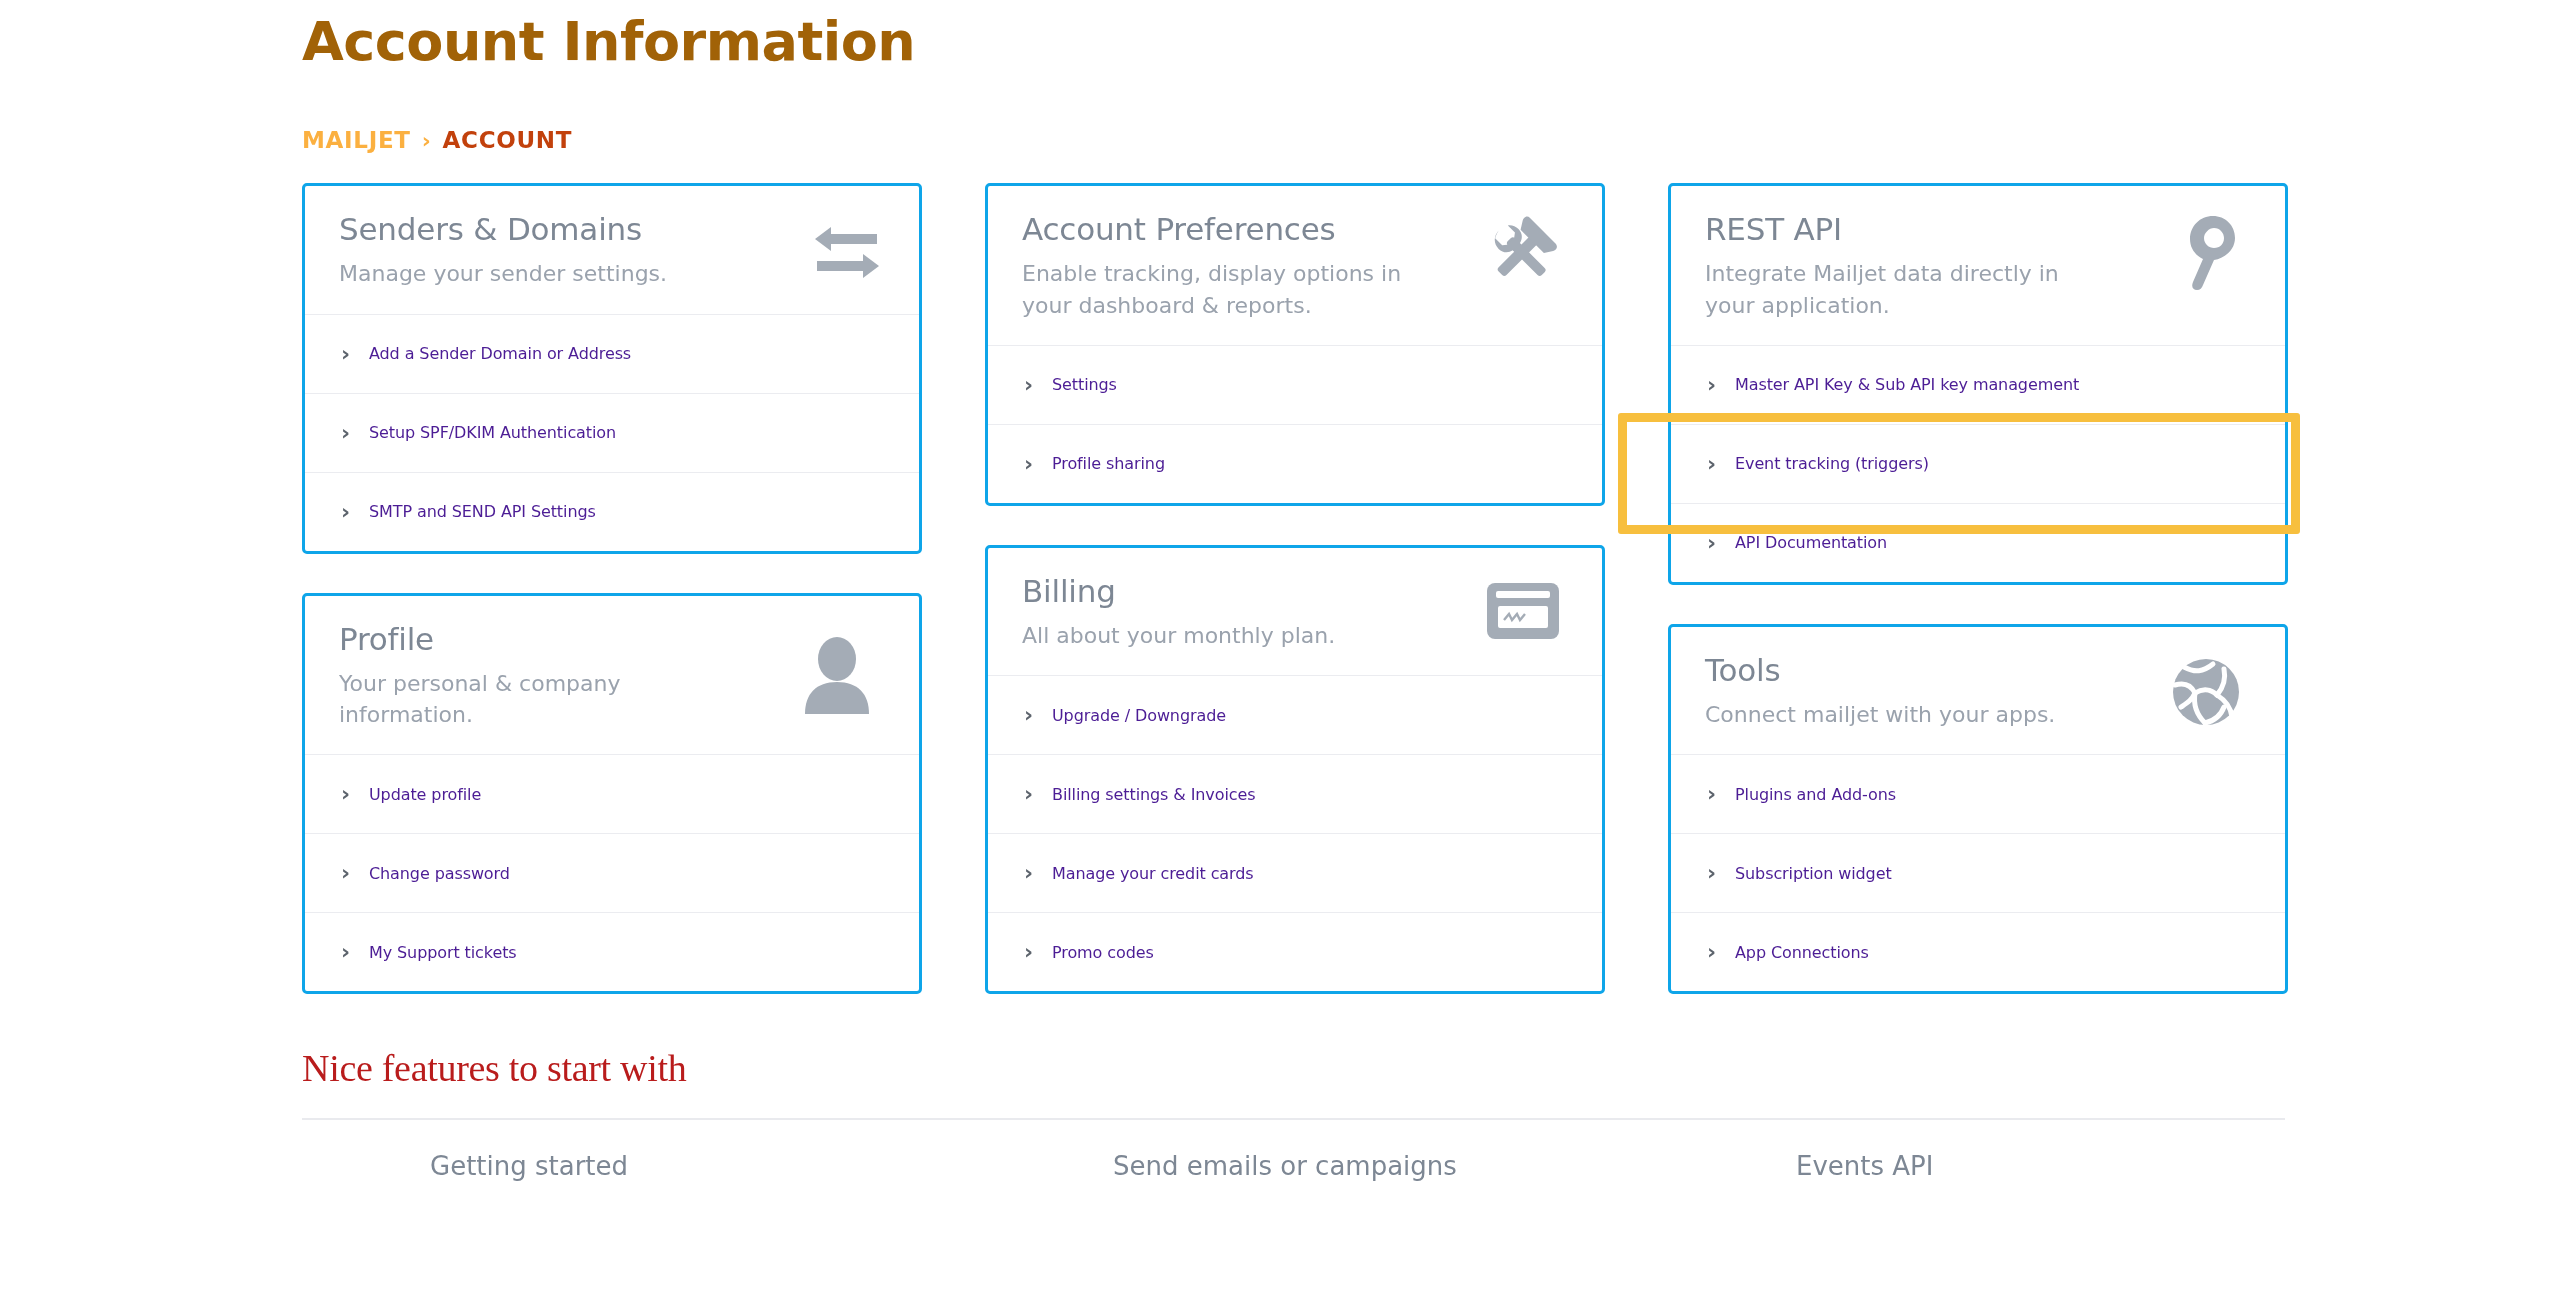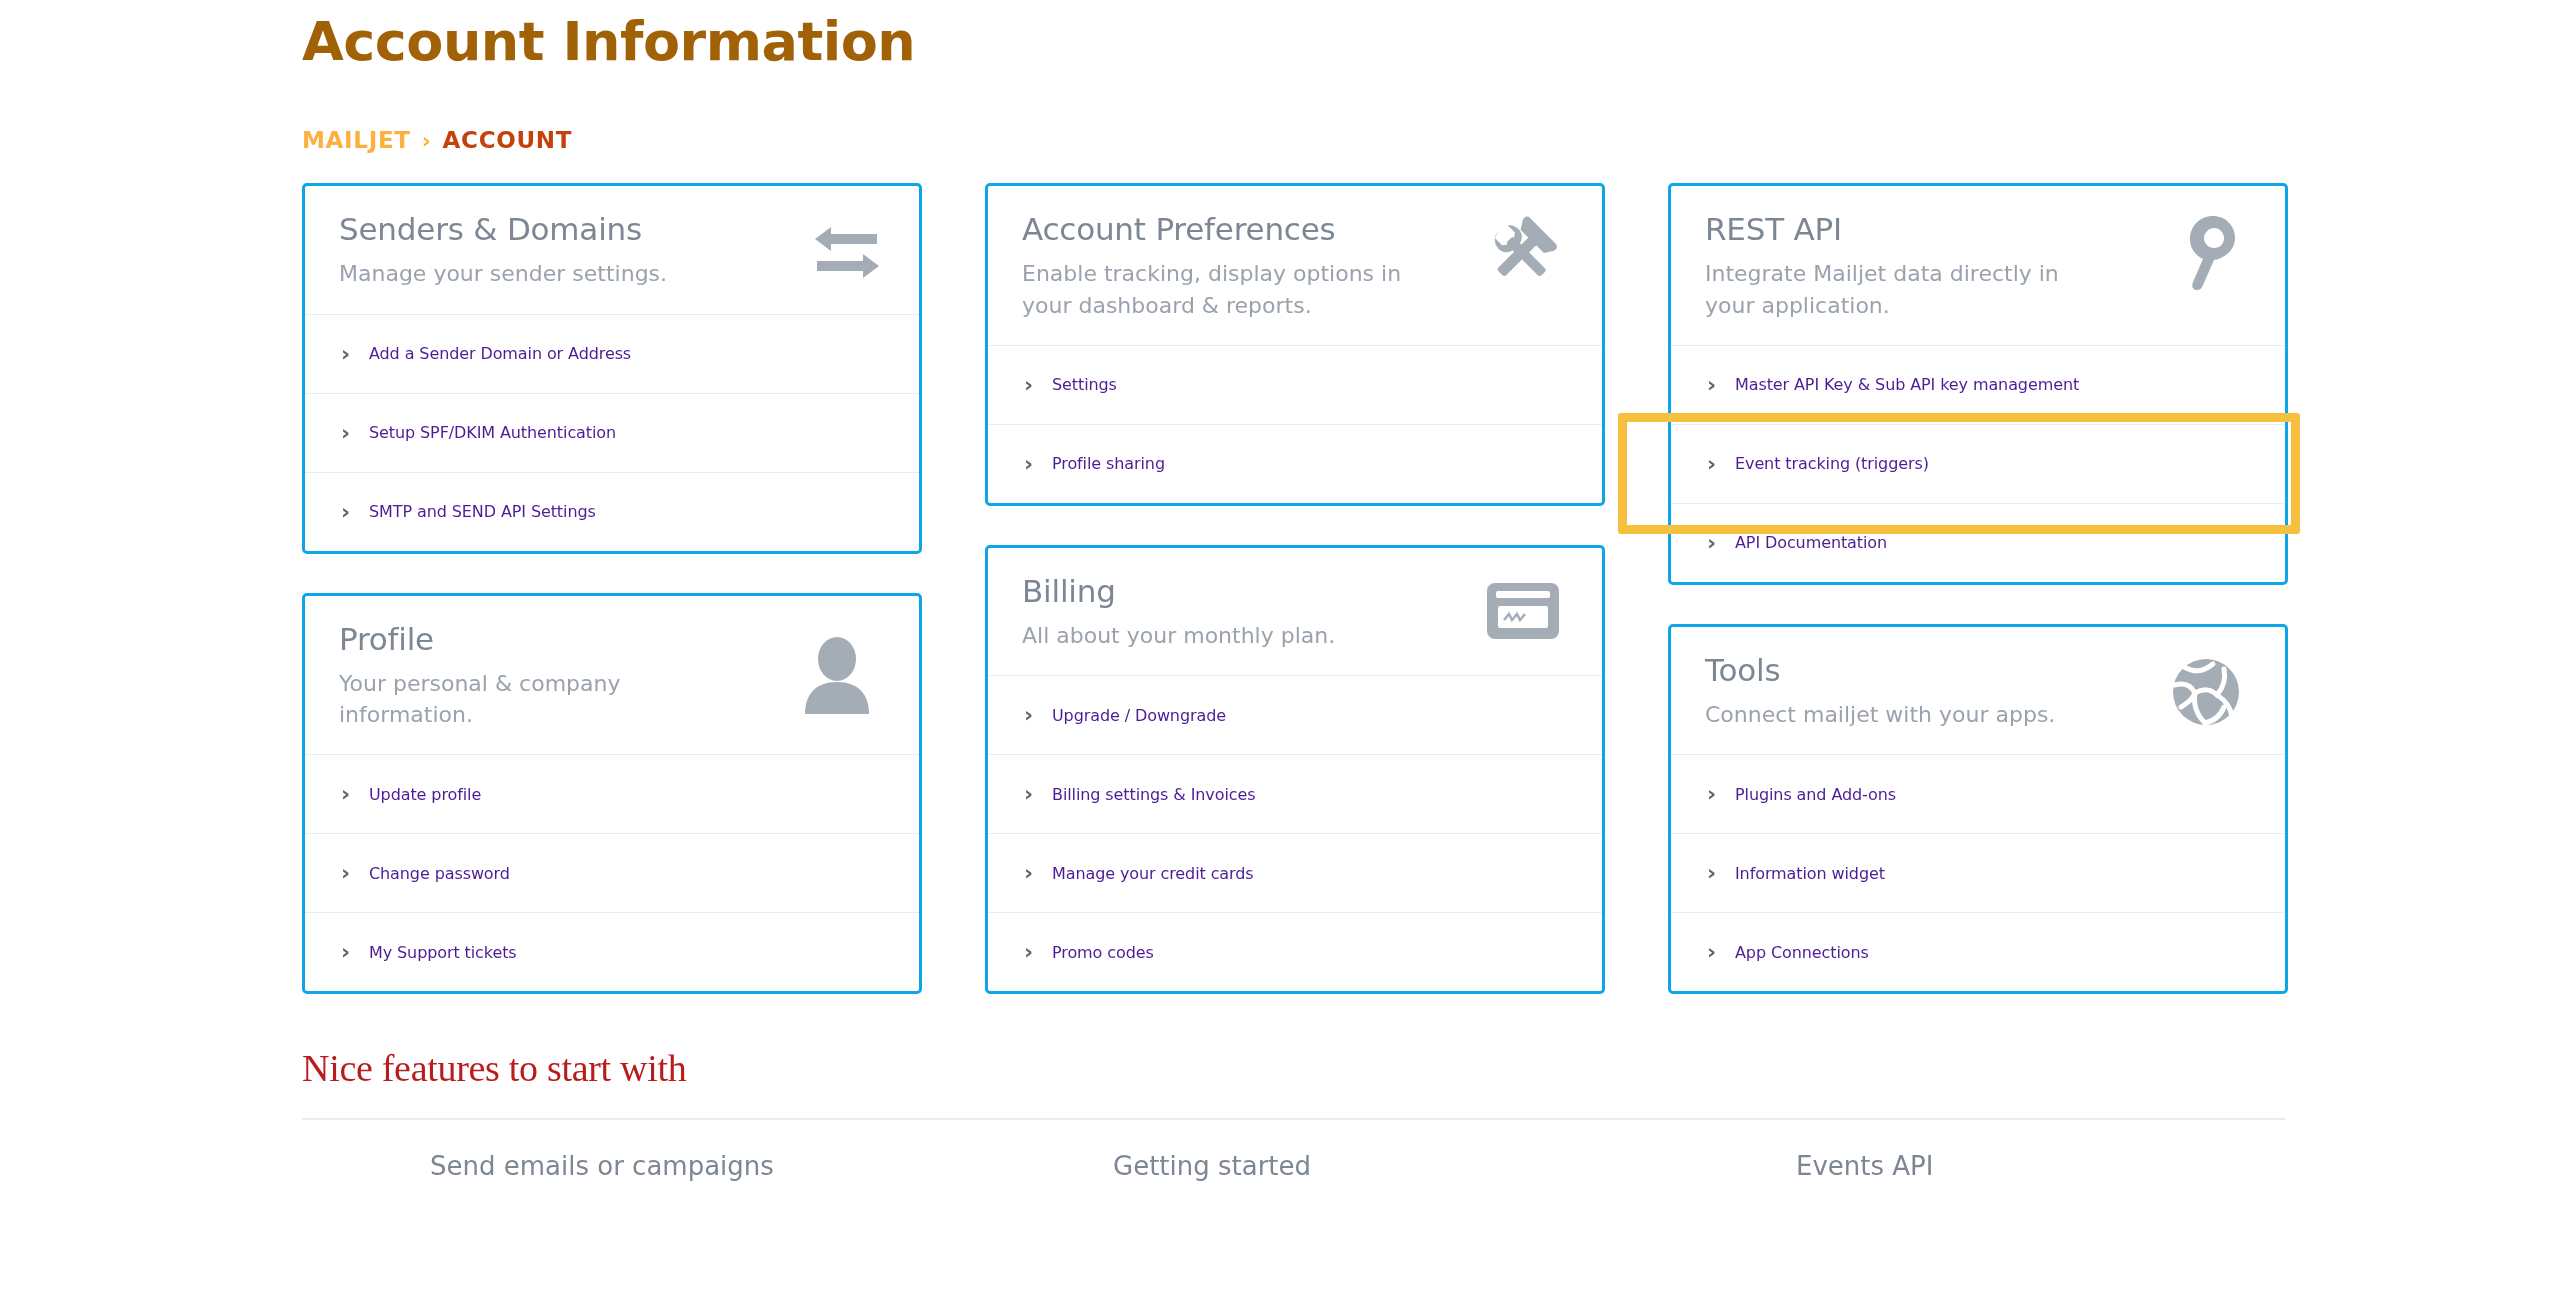--- a/index.html
+++ b/index.html
@@ -324,36 +324,36 @@
               </g>
             </svg>
           </span>
         </div>
         <div class="card-row">
           <span class="chev">›</span>
           <span class="row-label">Plugins and Add-ons</span>
         </div>
         <div class="card-row">
           <span class="chev">›</span>
-          <span class="row-label">Information widget</span>
+          <span class="row-label">Subscription widget</span>
         </div>
         <div class="card-row">
           <span class="chev">›</span>
           <span class="row-label">App Connections</span>
         </div>
       </section>
 
     </div>
   </div>
 
   <div class="features">
     <div class="features-title">Nice features to start with</div>
     <div class="features-rule"></div>
     <div class="features-cols">
+      <div class="feature-heading">Getting started</div>
       <div class="feature-heading">Send emails or campaigns</div>
-      <div class="feature-heading">Getting started</div>
       <div class="feature-heading">Events API</div>
     </div>
   </div>
 
   <div class="highlight-box"></div>
 
 </div>
 
 </body></html>

